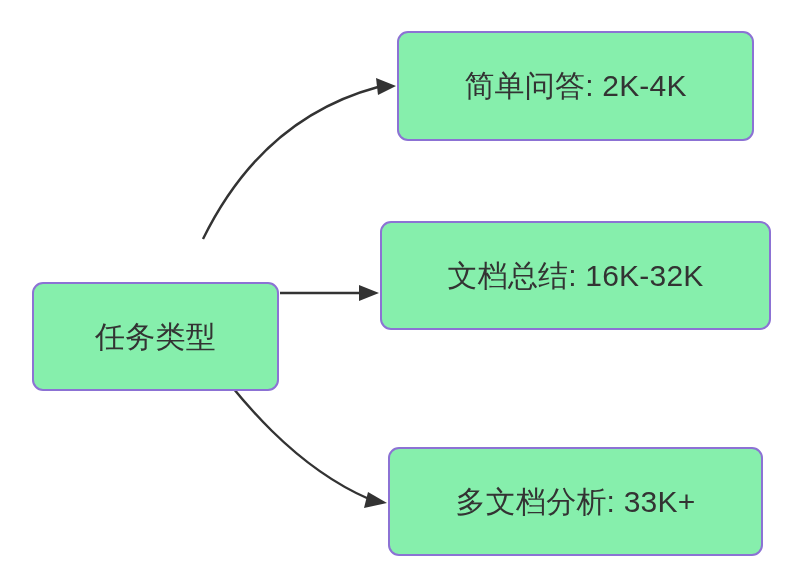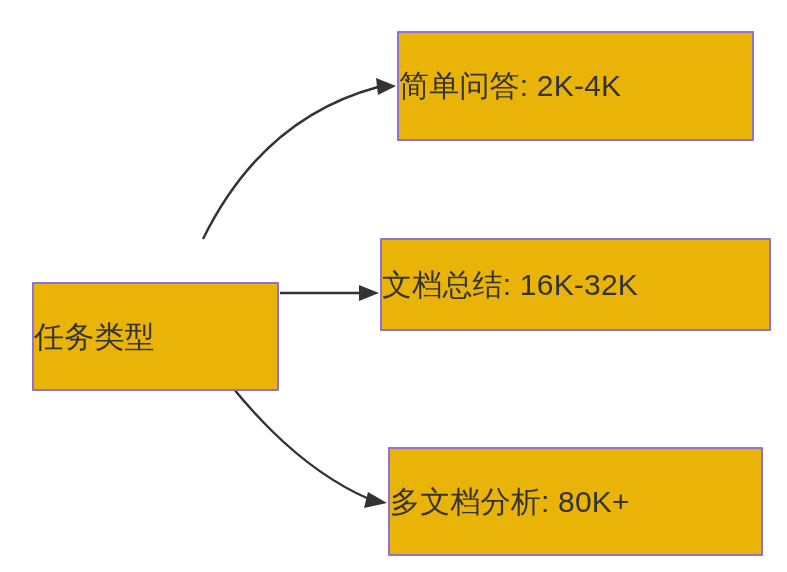--- a/index.html
+++ b/index.html
@@ -25,25 +25,26 @@
     position: absolute;
     left: 0;
     top: 0;
     width: 787px;
     height: 572px;
     overflow: visible;
   }
   .node {
     position: absolute;
     box-sizing: border-box;
-    background: #eab308;
+    background: #86efac;
     border: 2px solid #8C72D4;
-    border-radius: 1px;
+    border-radius: 11px;
     display: flex;
     align-items: center;
+    justify-content: center;
   }
   .node-label {
     color: #333333;
     font-size: 30px;
     line-height: 1.2;
     letter-spacing: 0.2px;
     white-space: nowrap;
     text-align: center;
   }
   #node-root {
@@ -54,23 +55,23 @@
     margin-top: 44px;
   }
   #node-simple-qa {
     left: 397px;
     top: 31px;
     width: 357px;
     height: 110px;
   }
   #node-doc-summary {
     left: 380px;
-    top: 238px;
+    top: 221px;
     width: 391px;
-    height: 93px;
+    height: 109px;
   }
   #node-multi-doc {
     left: 388px;
     top: 447px;
     width: 375px;
     height: 109px;
   }
   .edge-path {
     fill: none;
     stroke: #333333;
@@ -109,16 +110,16 @@
 
   <div class="node" id="node-simple-qa">
     <span class="node-label">简单问答: 2K-4K</span>
   </div>
 
   <div class="node" id="node-doc-summary">
     <span class="node-label">文档总结: 16K-32K</span>
   </div>
 
   <div class="node" id="node-multi-doc">
-    <span class="node-label">多文档分析: 80K+</span>
+    <span class="node-label">多文档分析: 33K+</span>
   </div>
 
 </div>
 
 </body></html>

